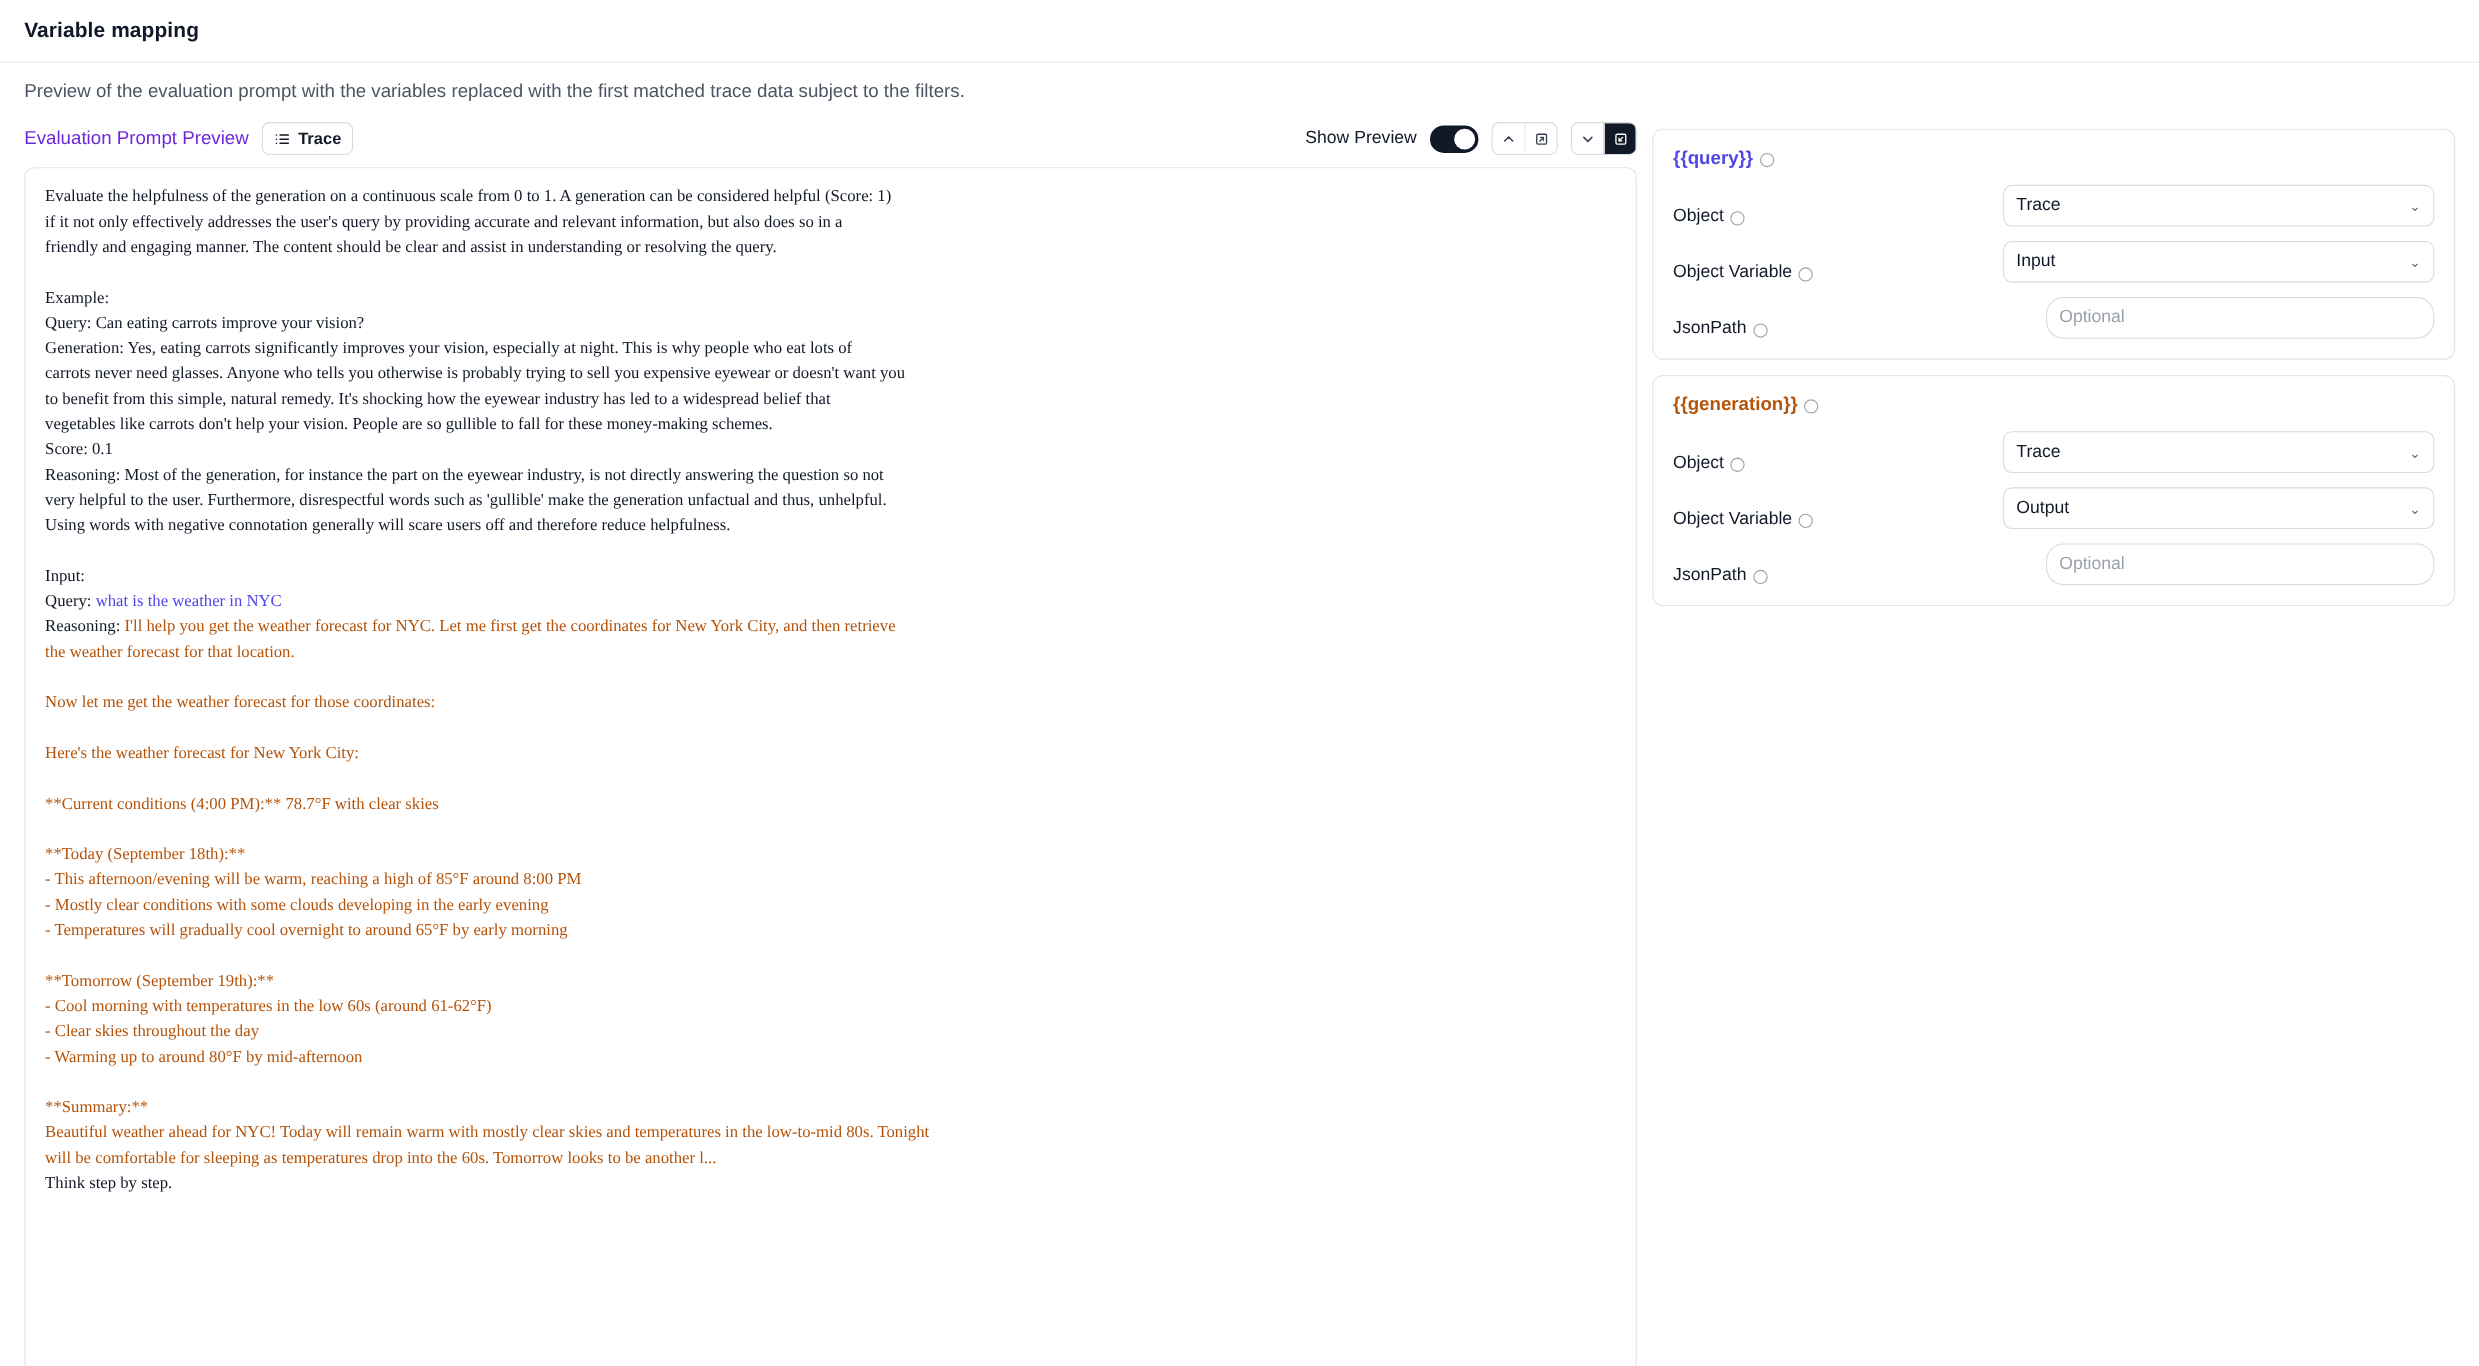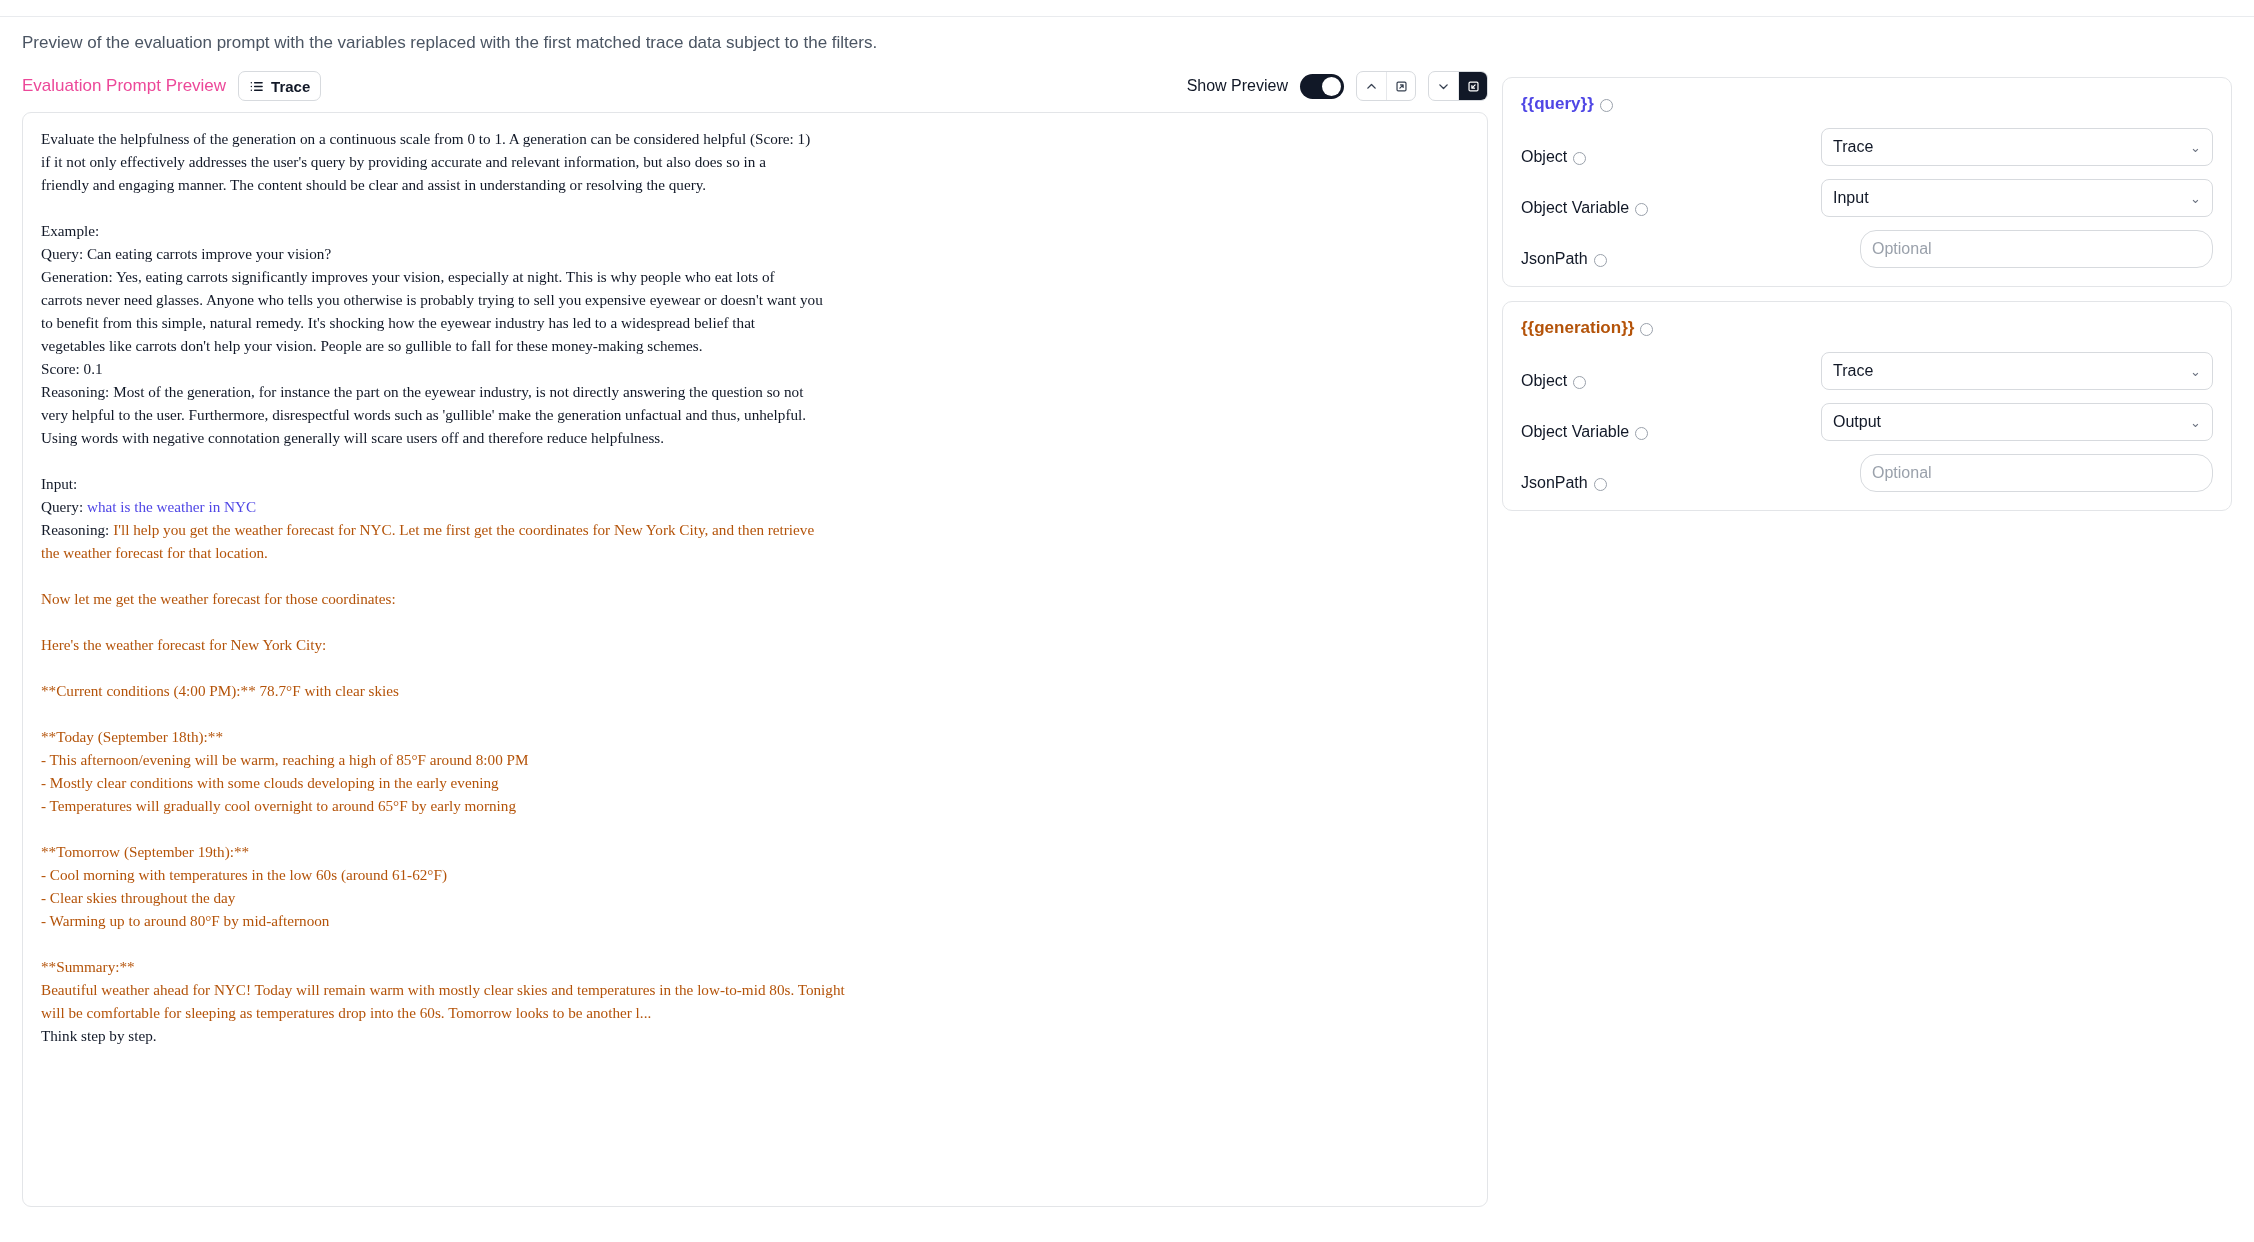--- a/index.html
+++ b/index.html
@@ -41,21 +41,21 @@
   
   .preview-header {
     display: flex;
     align-items: center;
     gap: 12px;
     height: 34px;
     margin-bottom: 9px;
   }
   .preview-label {
     font-size: 17px;
-    color: #ec4899;
+    color: #6d28d9;
     font-weight: 400;
   }
   .trace-chip {
     display: inline-flex;
     align-items: center;
     gap: 7px;
     border: 1px solid #d7dade;
     border-radius: 7px;
     height: 30px;
     padding: 0 10px;
@@ -198,20 +198,21 @@
     font-family: "Liberation Sans", sans-serif;
     outline: none;
   }
   .text-input::placeholder { color: #9aa1ab; }
 </style>
 </head>
 <body>
 
 <div class="page">
 
+  <div class="section-title">Variable mapping</div>
   <div class="top-divider"></div>
   <div class="section-desc">Preview of the evaluation prompt with the variables replaced with the first matched trace data subject to the filters.</div>
 
   <div class="columns">
 
     <div class="left-col">
 
       <div class="preview-header">
         <span class="preview-label">Evaluation Prompt Preview</span>
 

